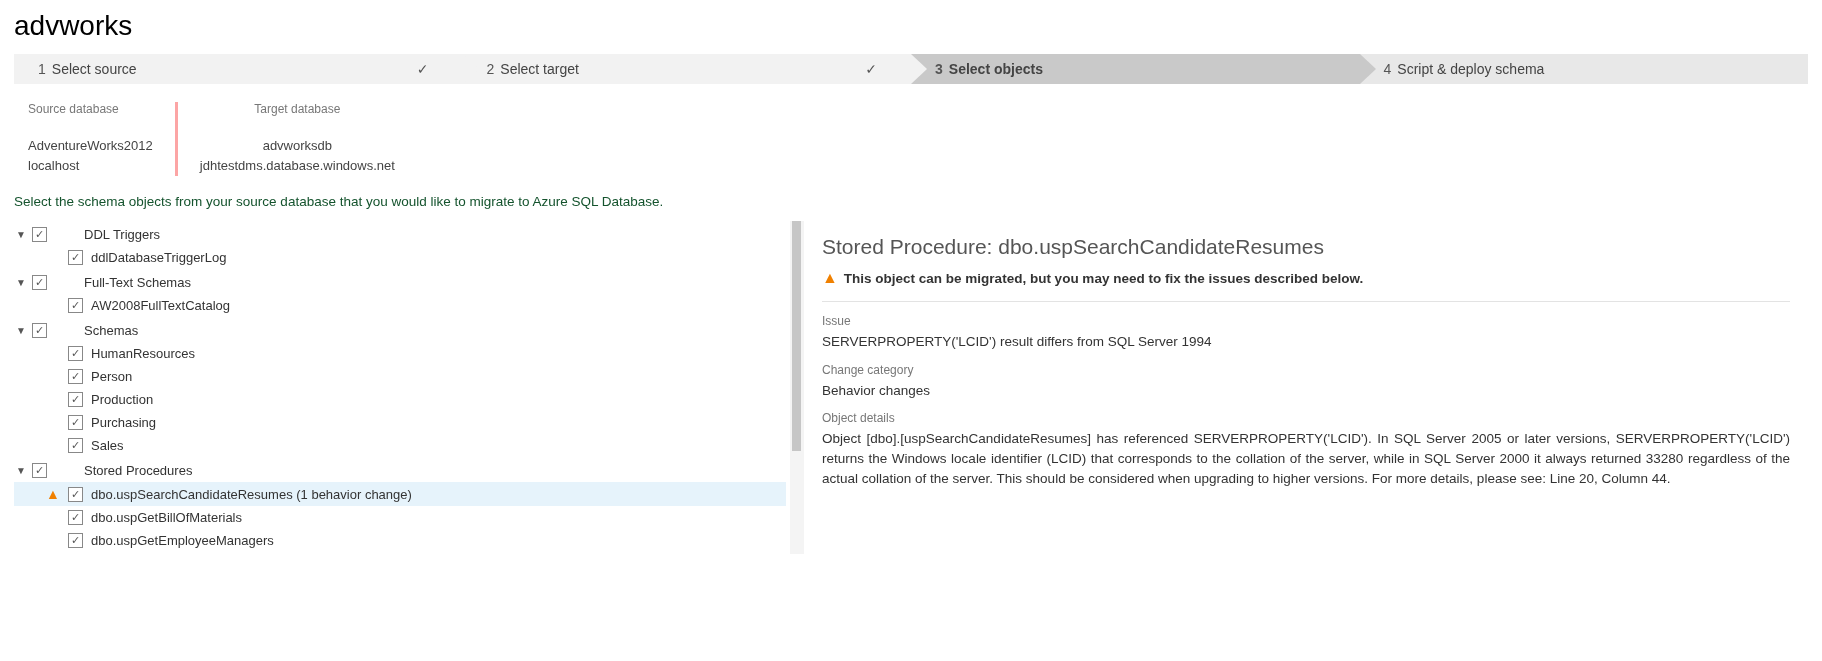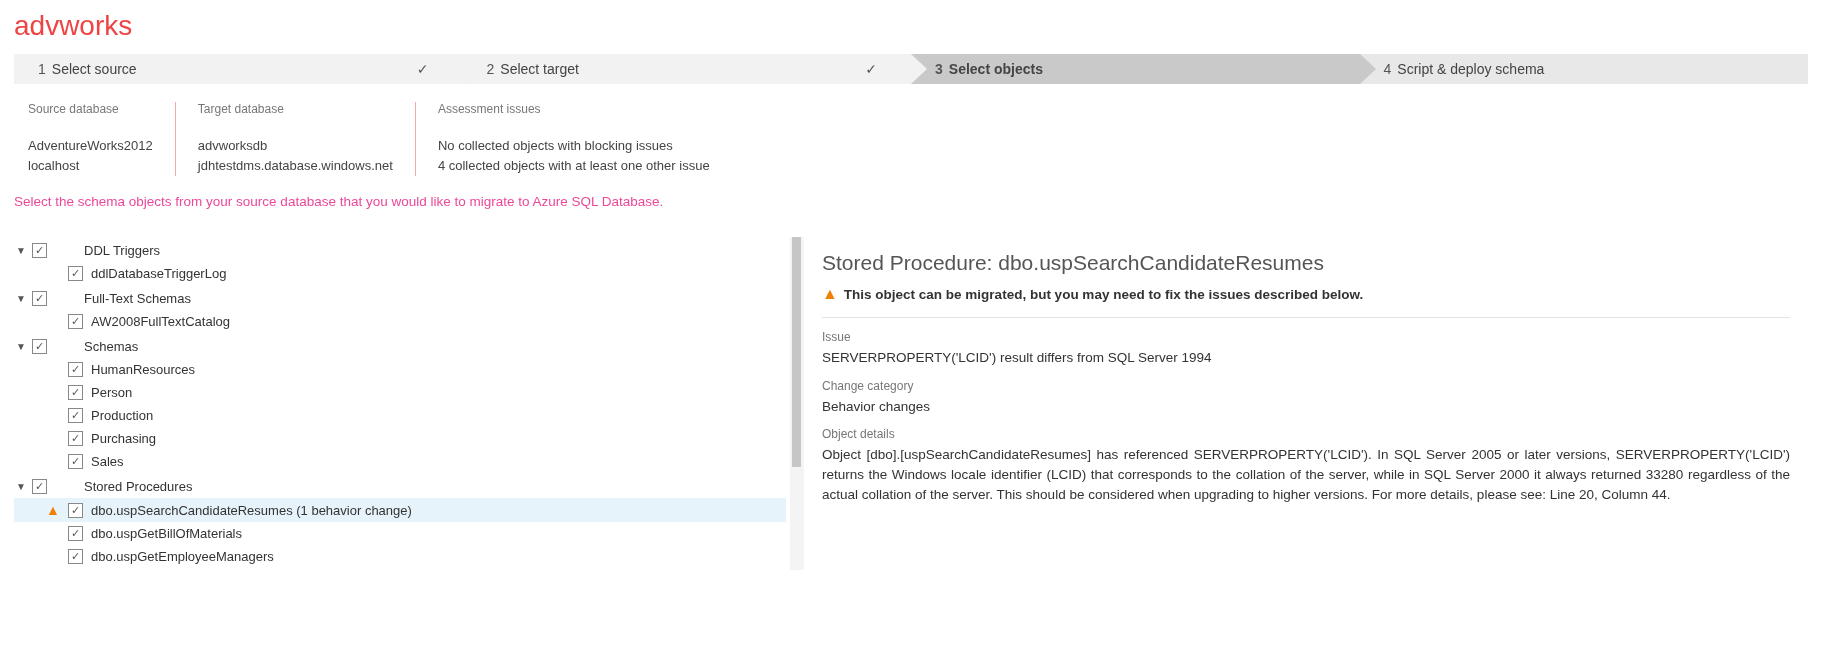--- a/index.html
+++ b/index.html
@@ -8,21 +8,21 @@
     font-family: "Segoe UI", Arial, sans-serif;
     font-size: 13px;
     color: #333;
     background: #fff;
     width: 1822px;
   }
   .page { padding: 10px 14px 0 14px; }
   .title {
     font-size: 28px;
     font-weight: 300;
-    color: #ef4444;
+    color: #000000;
     margin: 0 0 12px 0;
   }
 
   
   .stepbar { display:flex; width:100%; height:30px; margin-bottom:18px; }
   .step {
     flex:1;
     display:flex;
     align-items:center;
     padding:0 14px 0 24px;
@@ -56,25 +56,25 @@
     border-bottom:15px solid transparent;
     border-left:17px solid #fff;
     z-index:0;
   }
   .step:last-child::before{ display:none; }
 
   
   .info { display:flex; gap:0; padding:0 14px 14px 14px; }
   .info-block { padding:0 22px; }
   .info-block:first-child{ padding-left:0;}
-  .info-sep { border-left:1px solid #fca5a5; }
+  .info-sep { border-left:3px solid #fca5a5;text-align:center; }
   .info-label { color:#777; font-size:12px; margin-bottom:20px; }
   .info-line { color:#444; font-size:13px; line-height:1.55; }
 
-  .instruction { color:#ec4899; font-size:13.5px; margin:4px 0 28px 0; }
+  .instruction { color:#14532d; font-size:13.5px; margin:4px 0 12px 0; }
 
   .columns { display:flex; }
   .left {
     flex:1;
     max-width:790px;
     position:relative;
   }
   .scrollbar{
     position:absolute;
     top:0; right:0;
@@ -186,25 +186,20 @@
     <div class="info-block">
       <div class="info-label">Source database</div>
       <div class="info-line">AdventureWorks2012</div>
       <div class="info-line">localhost</div>
     </div>
     <div class="info-block info-sep">
       <div class="info-label">Target database</div>
       <div class="info-line">advworksdb</div>
       <div class="info-line">jdhtestdms.database.windows.net</div>
     </div>
-    <div class="info-block info-sep">
-      <div class="info-label">Assessment issues</div>
-      <div class="info-line">No collected objects with blocking issues</div>
-      <div class="info-line">4 collected objects with at least one other issue</div>
-    </div>
   </div>
 
   <div class="instruction">Select the schema objects from your source database that you would like to migrate to Azure SQL Database.</div>
 
   <div class="columns">
     <div class="left">
       <div class="tree" id="tree">
           <div class="cat">
             <div class="cat-header">
               <span class="expander">▼</span>

